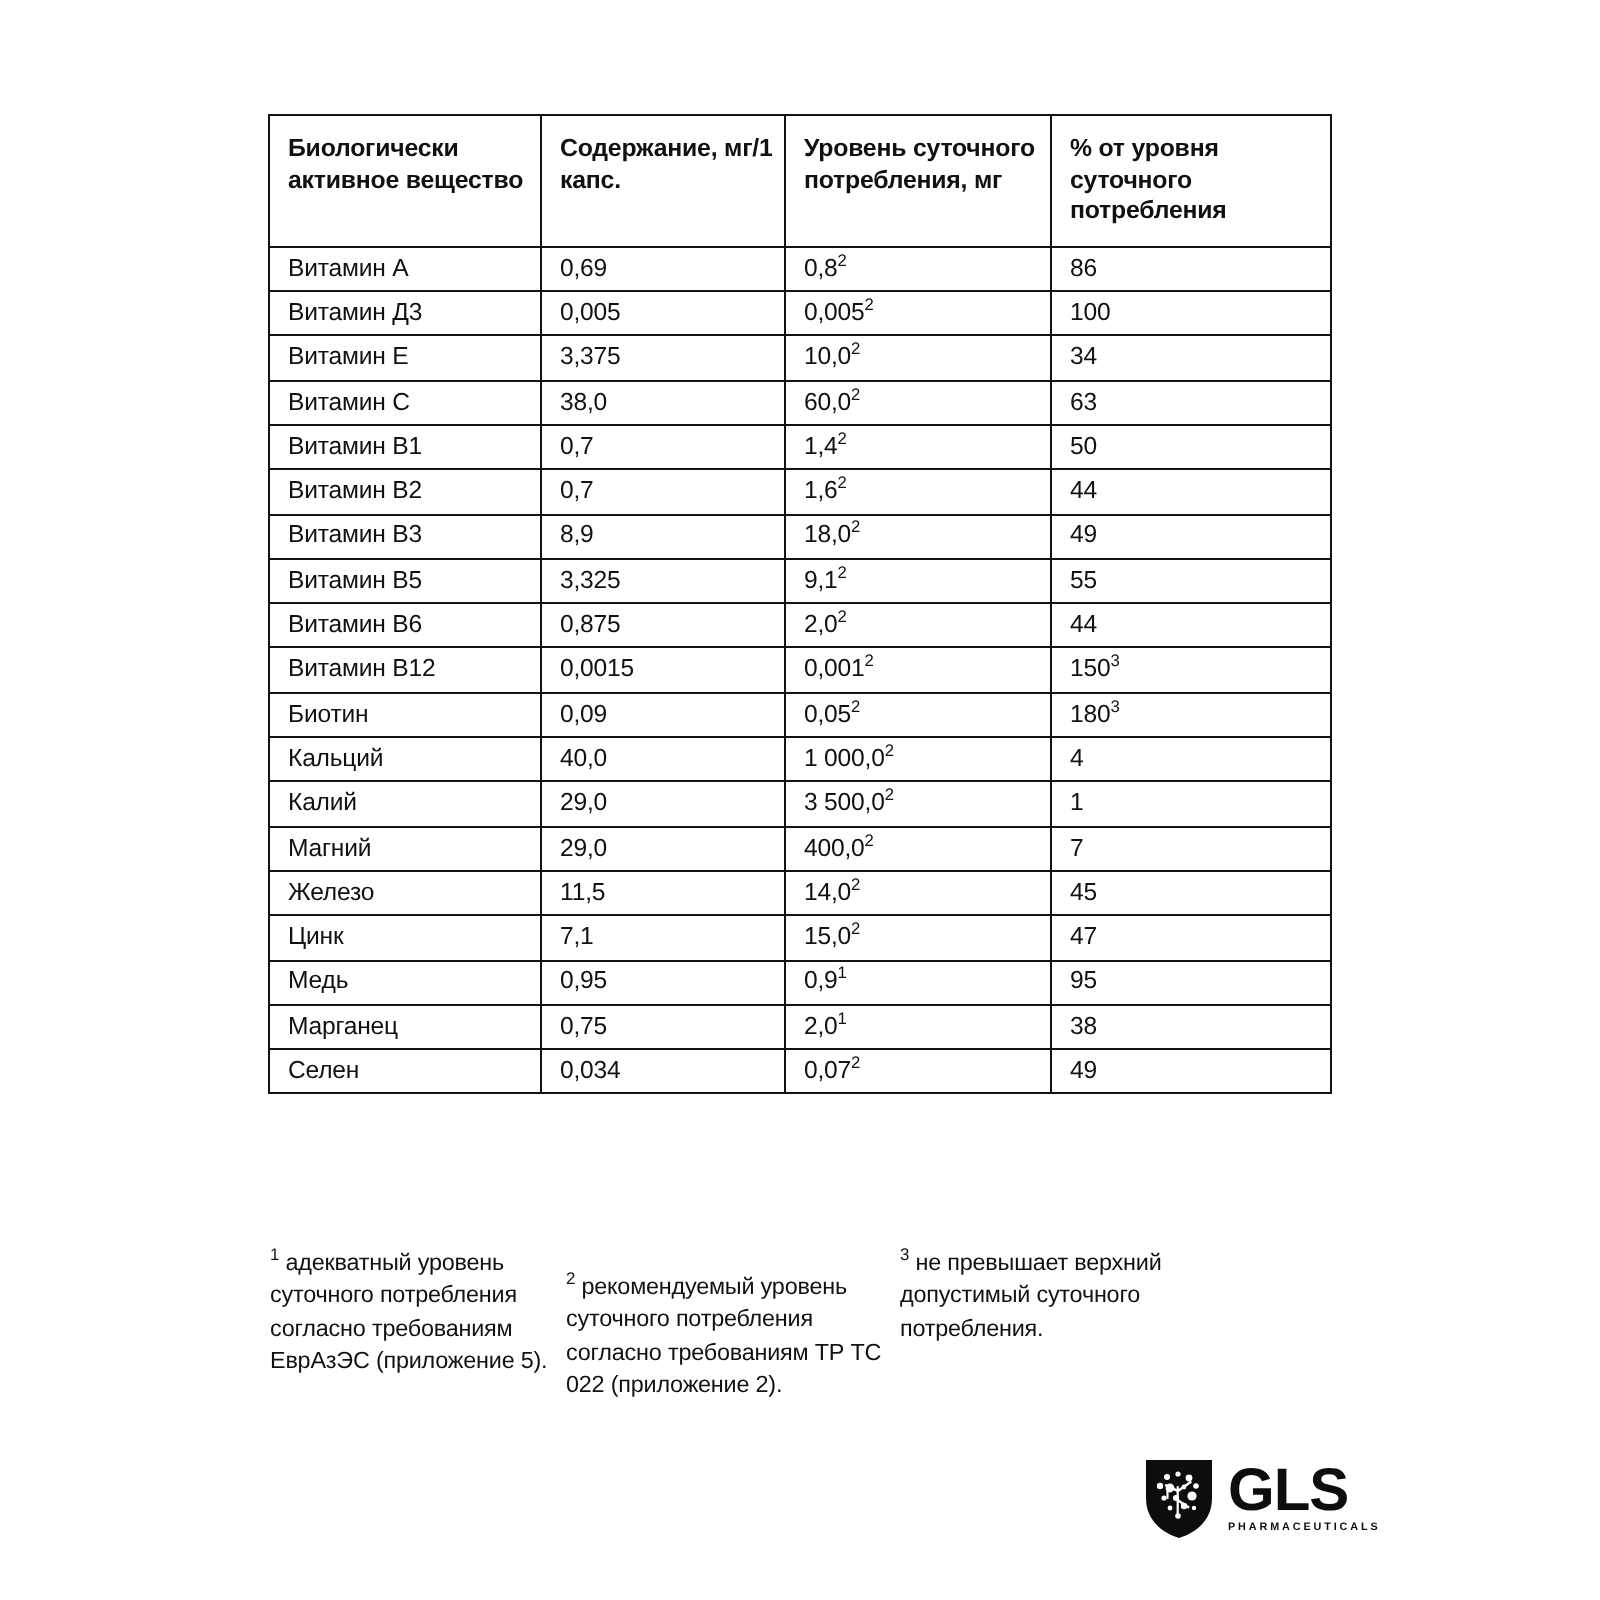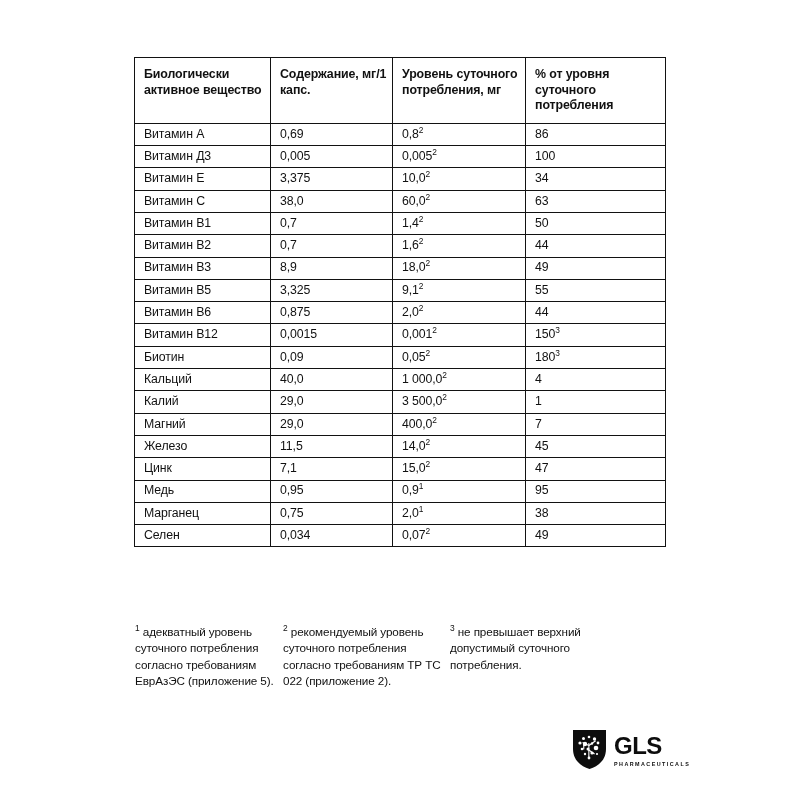--- a/index.html
+++ b/index.html
@@ -74,21 +74,21 @@
     display: flex;
     gap: 0;
   }
   .fn {
     font-size: 11.7px;
     line-height: 16.4px;
     color: #111;
     letter-spacing: -0.1px;
   }
   .fn-1 { width: 148px; }
-  .fn-2 { width: 167px; }
+  .fn-2 { width: 167px; margin-top: 12px; }
   .fn-3 { width: 150px; }
   .fn sup {
     font-size: 0.72em;
   }
 
   
   .logo {
     position: absolute;
     left: 572px;
     top: 729px;
@@ -102,21 +102,21 @@
     display: block;
   }
   .logo-text {
     display: flex;
     flex-direction: column;
     align-items: flex-start;
     justify-content: center;
     padding-top: 1px;
   }
   .logo-main {
-    font-size: 24px;
+    font-size: 30px;
     font-weight: 700;
     letter-spacing: -0.5px;
     line-height: 26px;
     color: #0d0d0d;
     font-family: "Liberation Sans", "DejaVu Sans", sans-serif;
   }
   .logo-sub {
     font-size: 5.4px;
     font-weight: 700;
     letter-spacing: 1.45px;

